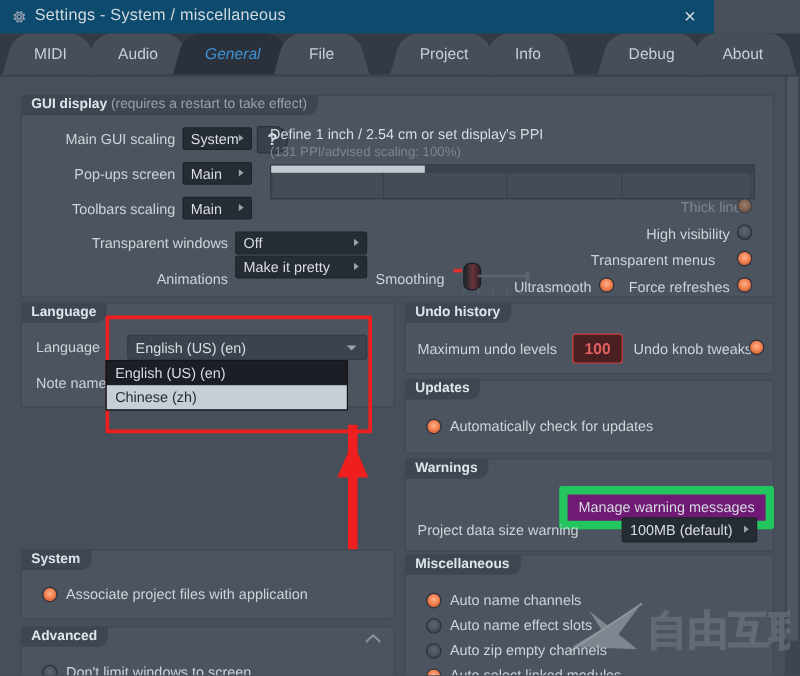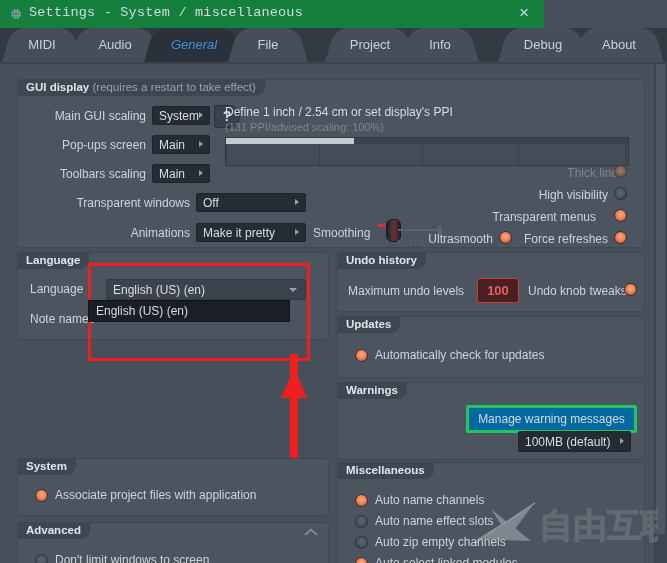--- a/index.html
+++ b/index.html
@@ -8,23 +8,22 @@
     background:#464f5a;
     font-family:"Liberation Sans", sans-serif;
     font-size:12px;
     color:#c8cfd6;
     -webkit-font-smoothing:antialiased;
   }
   .app{position:relative;width:667px;height:563px;background:#464f5a;overflow:hidden;}
 
   
   .titlebar{
-    position:absolute;left:0;top:0;width:544px;height:28px;
-    background:#15803d;
-    font-family:Liberation Mono, monospace;
+    position:absolute;left:0;top:0;width:595px;height:28px;
+    background:#0c4a6e;
   }
   .gear-icon{
     position:absolute;left:9px;top:7px;width:14px;height:14px;
   }
   .title-text{
     position:absolute;left:29px;top:5px;
     font-size:13.5px;color:#d3d9df;letter-spacing:.2px;
   }
   .close-btn{
     position:absolute;right:10px;top:4px;width:20px;height:20px;
@@ -104,21 +103,21 @@
   }
   .combo .arrow{
     position:absolute;right:6px;top:5px;
     width:0;height:0;border-left:4px solid #9aa3ad;
     border-top:3.5px solid transparent;border-bottom:3.5px solid transparent;
   }
   .combo.light{background:#3b434e;border-color:#333a44;}
 
   .btn{
     position:absolute;height:22px;
-    background:#0369a1;border:3px solid #22c55e;border-radius:2px;
+    background:#701a75;border:7px solid #22c55e;border-radius:2px;
     color:#d4dae0;font-size:12px;line-height:22px;text-align:center;cursor:pointer;
   }
 
   .helpbtn{
     position:absolute;width:24px;height:21px;
     background:#39414c;border:1px solid #2b323b;
     border-radius:2px 11px 11px 2px;
     color:#d4dae0;font-size:14px;font-weight:bold;line-height:21px;text-align:center;
     cursor:pointer;
   }
@@ -247,21 +246,21 @@
         <span class="arrow"></span>
       </div>
 
       <div class="lab r" style="left:12px;top:116px;width:160px;">Transparent windows</div>
       <div class="combo" style="left:178px;top:113px;width:110px;">
         <span>Off</span>
         <span class="arrow"></span>
       </div>
 
       <div class="lab r" style="left:12px;top:146px;width:160px;">Animations</div>
-      <div class="combo" style="left:178px;top:143px;width:110px;">
+      <div class="combo" style="left:178px;top:133px;width:110px;">
         <span>Make it pretty</span>
         <span class="arrow"></span>
       </div>
 
       <div class="lab" style="left:207px;top:25px;color:#d6dce2;">Define 1 inch / 2.54 cm or set display's PPI</div>
       <div class="lab dim" style="left:207px;top:41px;font-size:11px;">(131 PPI/advised scaling: 100%)</div>
 
       <div class="ruler" style="left:207px;top:57px;width:402px;height:27px;">
         <div class="track"></div>
         <div class="fill" style="width:128px;"></div>
@@ -308,20 +307,21 @@
       <div class="lab" style="left:12px;top:29px;">Language</div>
       <div class="combo light" style="left:88px;top:26px;width:200px;height:21px;line-height:21px;">
         <span>English (US) (en)</span>
         <span style="position:absolute;right:8px;top:8px;width:0;height:0;border-top:4px solid #9aa3ad;border-left:4px solid transparent;border-right:4px solid transparent;"></span>
       </div>
       <div class="lab" style="left:12px;top:59px;">Note names</div>
     </div>
 
     <div class="dd-popup" style="left:88px;top:236px;width:200px;">
       <div class="dd-item">English (US) (en)</div>
+      <div class="dd-item hl">Chinese (zh)</div>
     </div>
 
 
     <div class="group" style="left:17px;top:394px;width:310px;height:56px;">
       <div class="gtitle">System</div>
       <div class="led on" style="left:17px;top:30px;"></div>
       <div class="lab" style="left:37px;top:29px;">Associate project files with application</div>
     </div>
 
     <div class="group" style="left:17px;top:458px;width:310px;height:56px;">
@@ -343,20 +343,21 @@
 
     <div class="group" style="left:337px;top:252px;width:306px;height:60px;">
       <div class="gtitle">Updates</div>
       <div class="led on" style="left:17px;top:32px;"></div>
       <div class="lab" style="left:37px;top:31px;">Automatically check for updates</div>
     </div>
 
     <div class="group" style="left:337px;top:318px;width:306px;height:76px;">
       <div class="gtitle">Warnings</div>
       <div class="btn" style="left:128px;top:22px;width:165px;">Manage warning messages</div>
+      <div class="lab" style="left:10px;top:52px;">Project data size warning</div>
       <div class="combo" style="left:180px;top:48px;width:113px;height:21px;line-height:21px;">
         <span>100MB (default)</span>
         <span class="arrow" style="top:6px;"></span>
       </div>
     </div>
 
     <div class="group" style="left:337px;top:398px;width:306px;height:116px;">
       <div class="gtitle">Miscellaneous</div>
       <div class="led on" style="left:17px;top:31px;"></div>
       <div class="lab" style="left:37px;top:30px;">Auto name channels</div>

